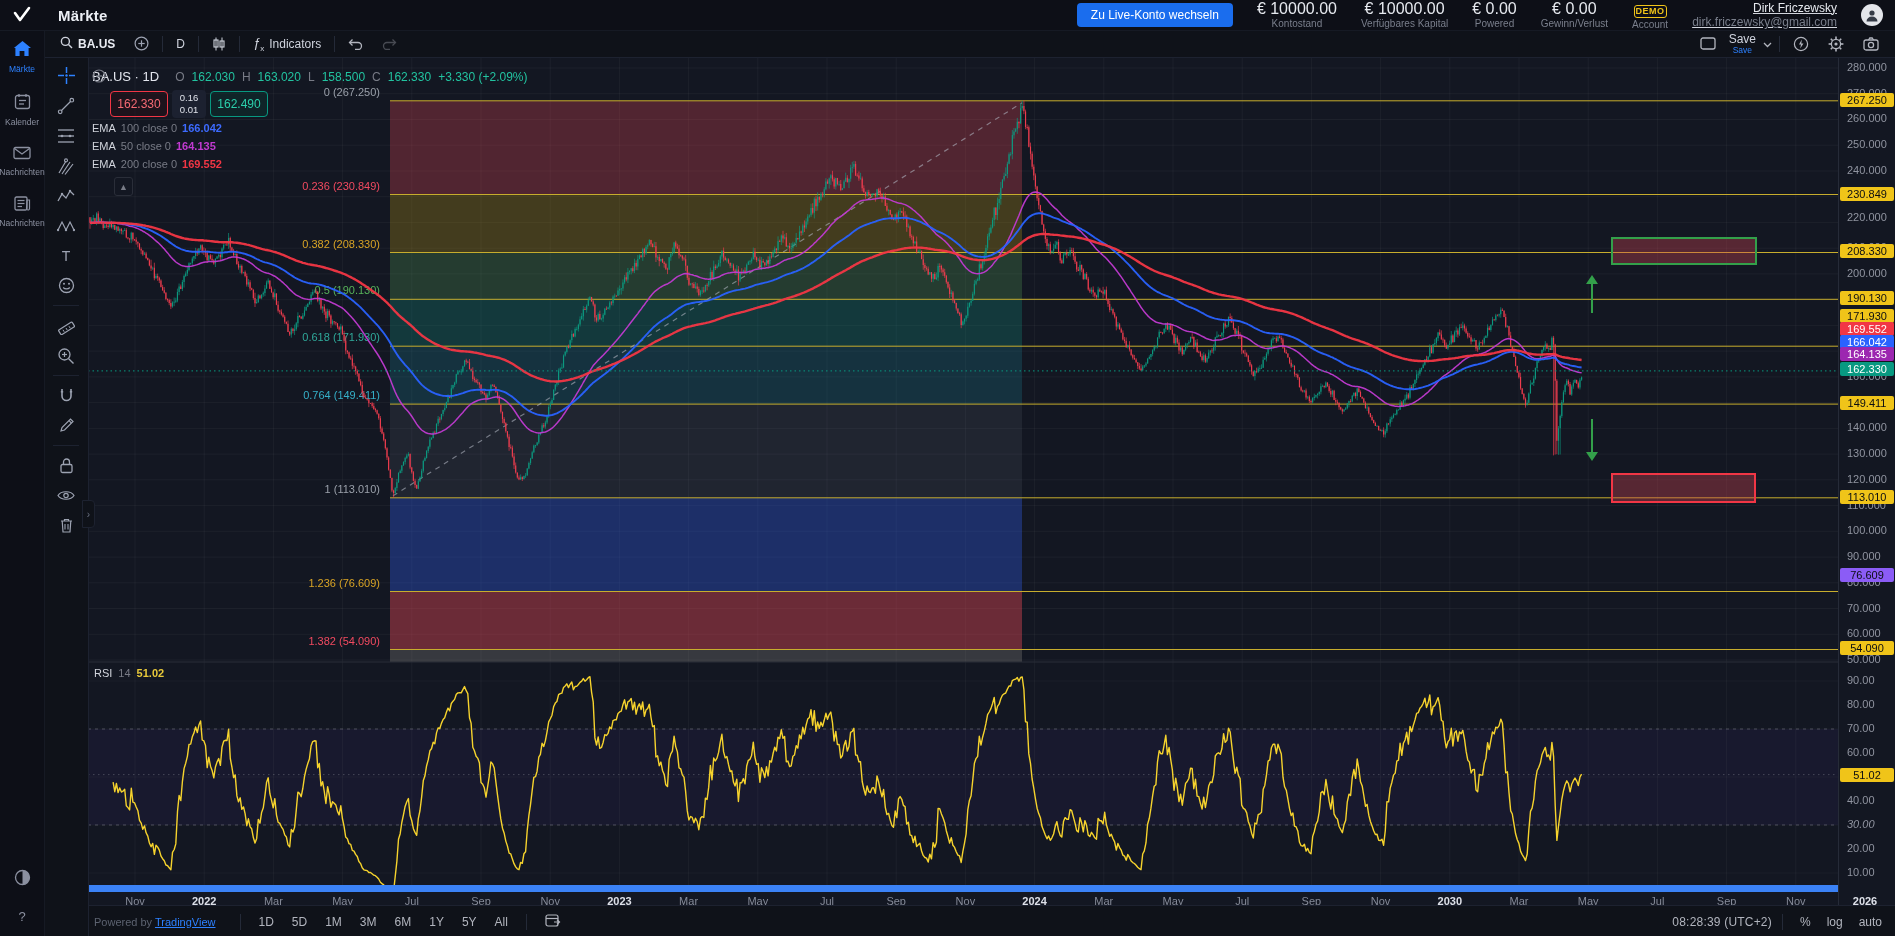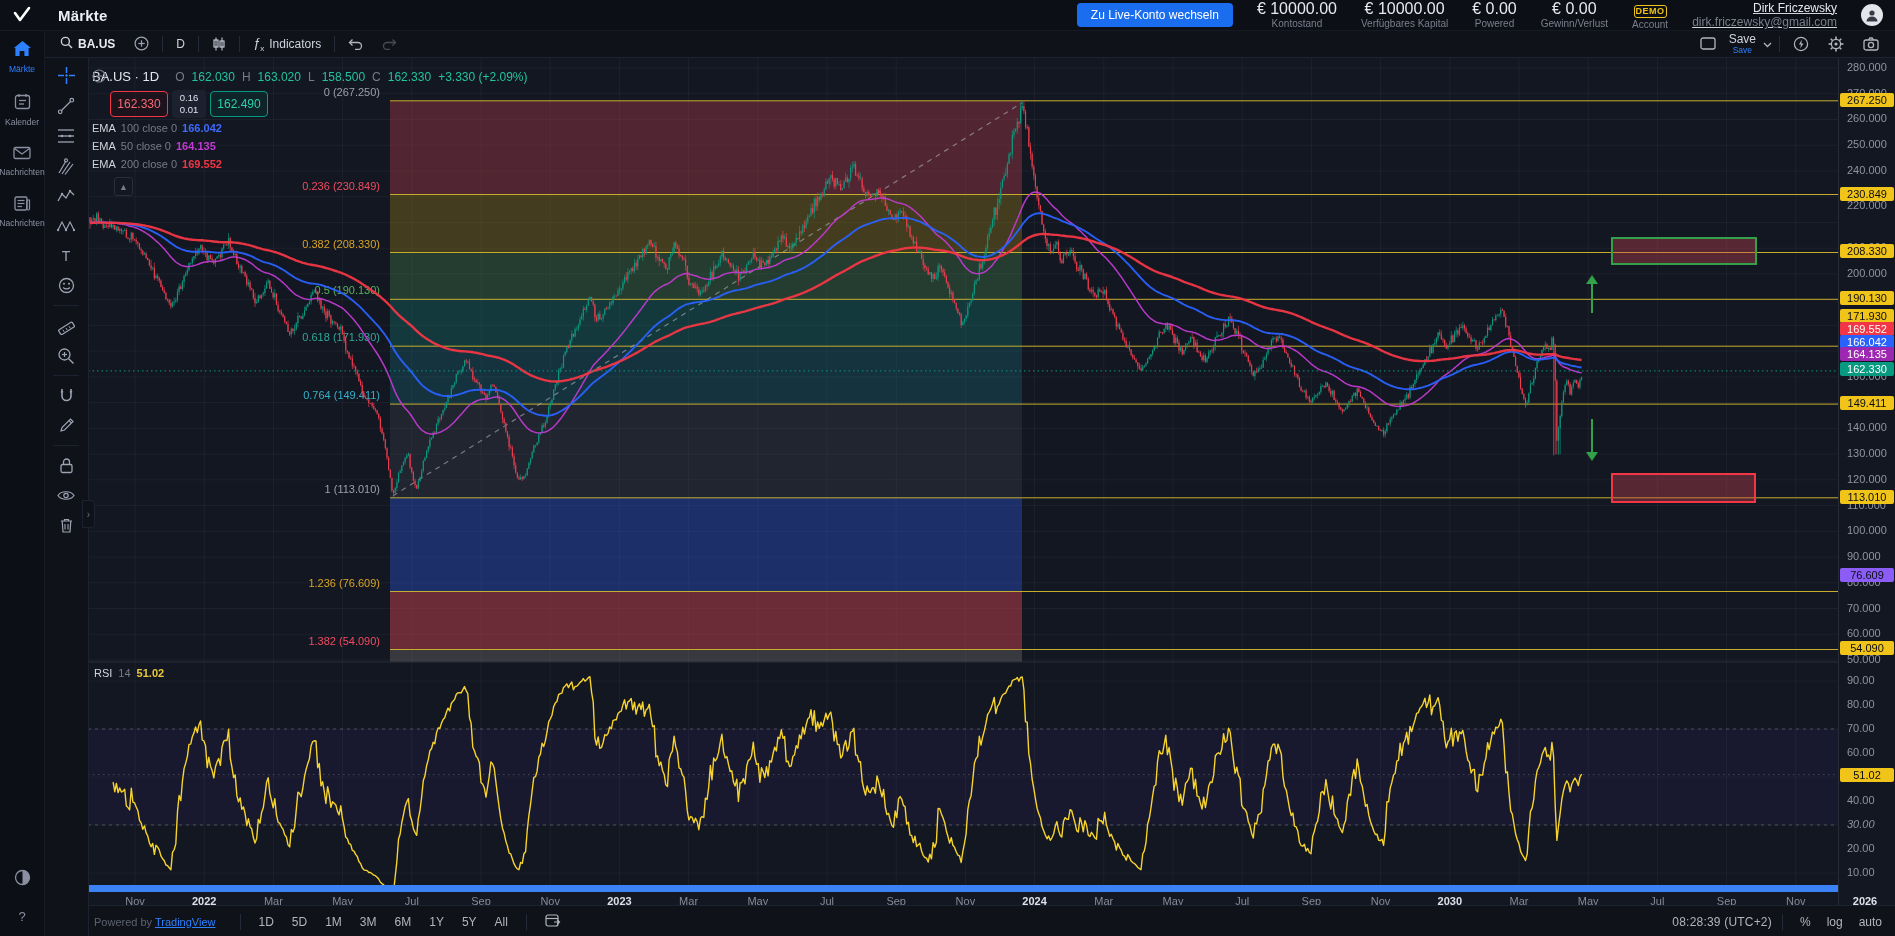--- a/index.html
+++ b/index.html
@@ -555,21 +555,21 @@
     </div>
   </div>
 
   <div class="paxis" id="paxis">
       <div class="pl" style="top: 4px;">280.000</div>
       <div class="pl" style="top: 29.74px;">270.000</div>
       <div class="pl" style="top: 55.48px;">260.000</div>
       <div class="pl" style="top: 81.22px;">250.000</div>
       <div class="pl" style="top: 106.96px;">240.000</div>
       <div class="pl" style="top: 132.7px;">230.000</div>
-      <div class="pl" style="top: 142px;">220.000</div>
+      <div class="pl" style="top: 154px;">220.000</div>
       <div class="pl" style="top: 184.18px;">210.000</div>
       <div class="pl" style="top: 209.92px;">200.000</div>
       <div class="pl" style="top: 235.66px;">190.000</div>
       <div class="pl" style="top: 261.4px;">180.000</div>
       <div class="pl" style="top: 287.14px;">170.000</div>
       <div class="pl" style="top: 312.88px;">160.000</div>
       <div class="pl" style="top: 338.62px;">150.000</div>
       <div class="pl" style="top: 364.36px;">140.000</div>
       <div class="pl" style="top: 390.1px;">130.000</div>
       <div class="pl" style="top: 415.84px;">120.000</div>

